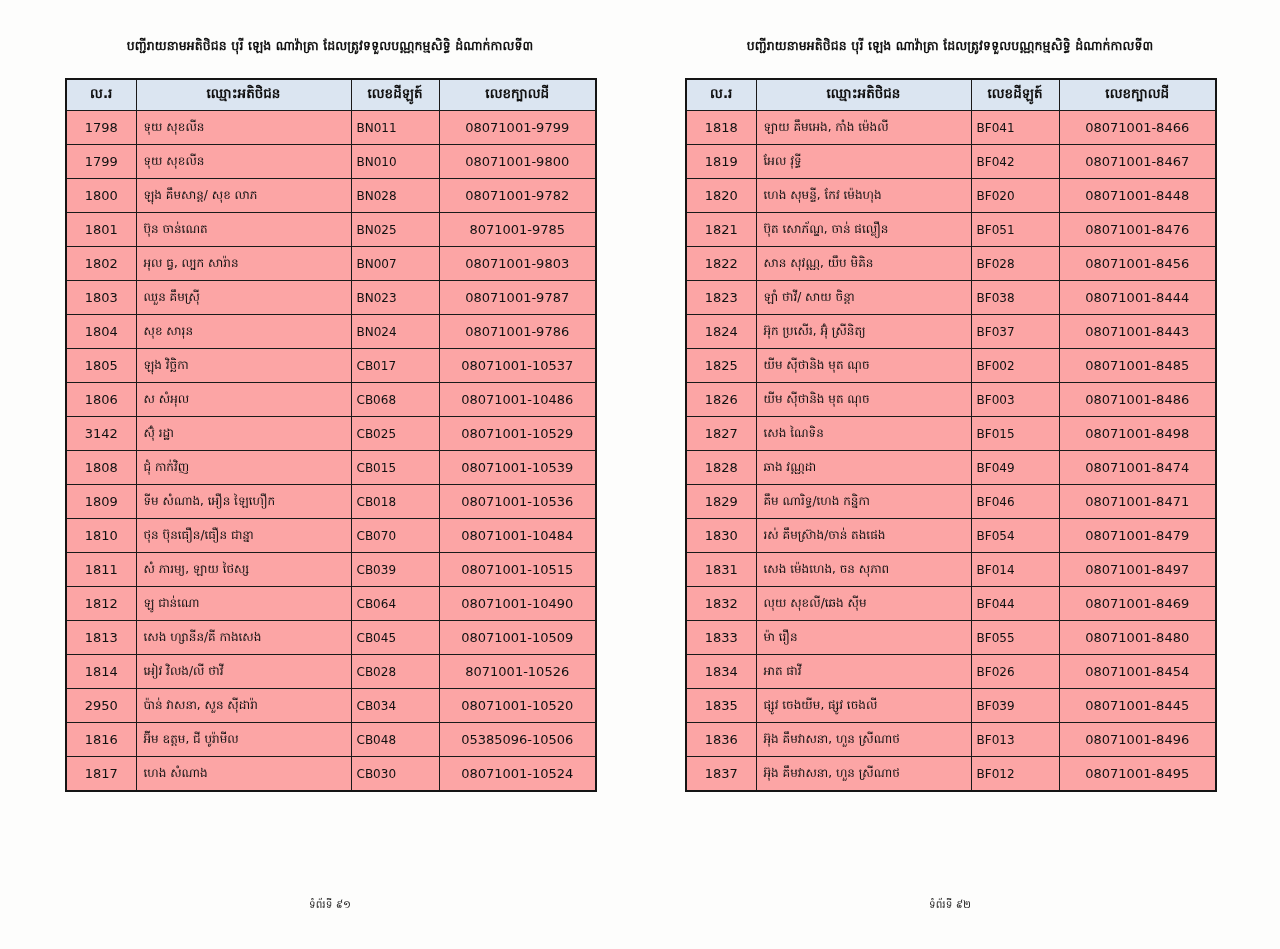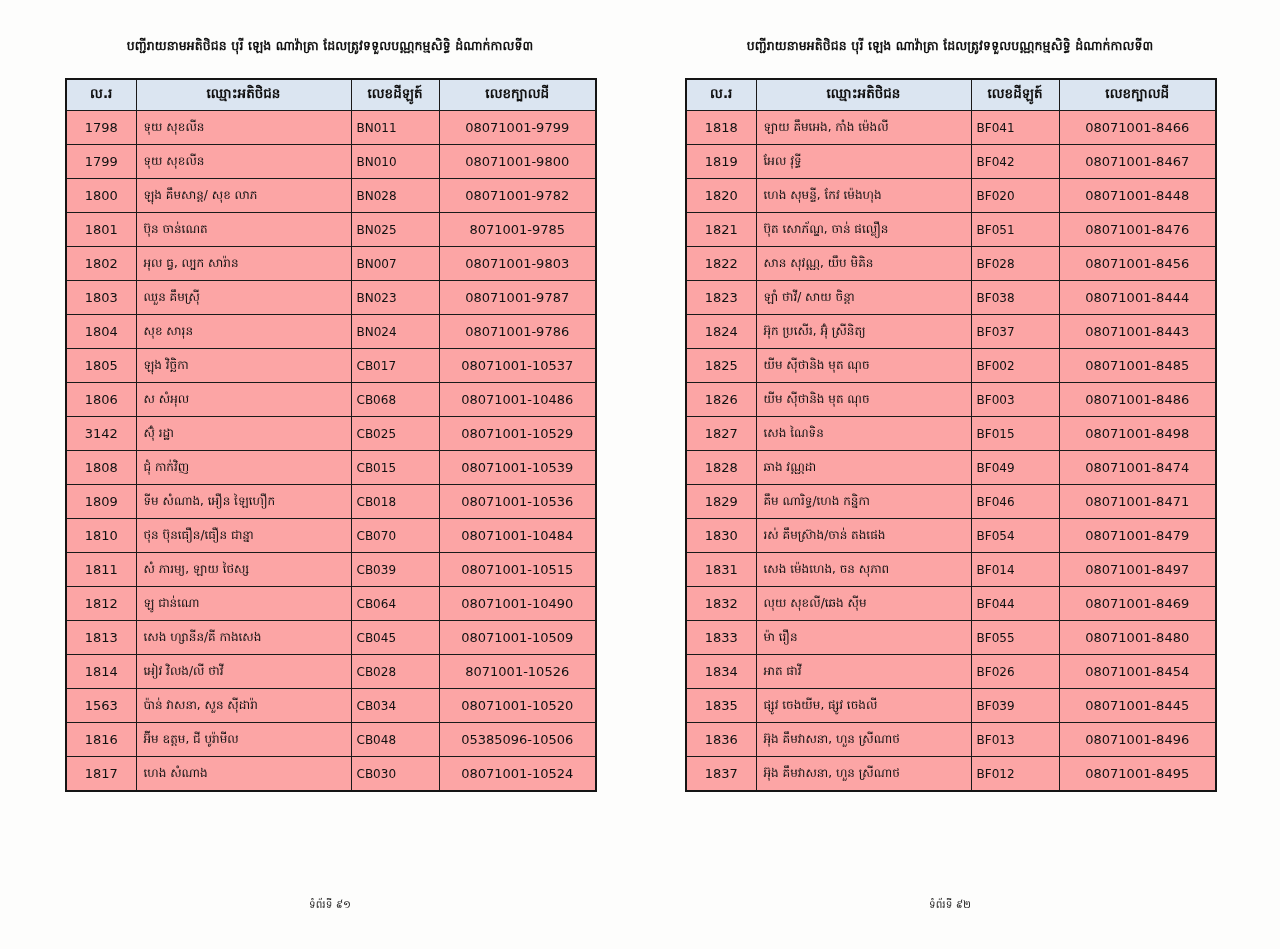--- a/index.html
+++ b/index.html
@@ -219,21 +219,21 @@
           <td class="lot">CB045</td>
           <td class="parcel">08071001-10509</td>
         </tr>
         <tr>
           <td class="no">1814</td>
           <td class="name">អៀវ វិលង/លី ថាវី</td>
           <td class="lot">CB028</td>
           <td class="parcel">8071001-10526</td>
         </tr>
         <tr>
-          <td class="no">1563</td>
+          <td class="no">2950</td>
           <td class="name">ប៉ាន់ វាសនា, សួន ស៊ីដារ៉ា</td>
           <td class="lot">CB034</td>
           <td class="parcel">08071001-10520</td>
         </tr>
         <tr>
           <td class="no">1816</td>
           <td class="name">អ៊ីម ឧត្តម, ជី បូរ៉ាមីល</td>
           <td class="lot">CB048</td>
           <td class="parcel">05385096-10506</td>
         </tr>

